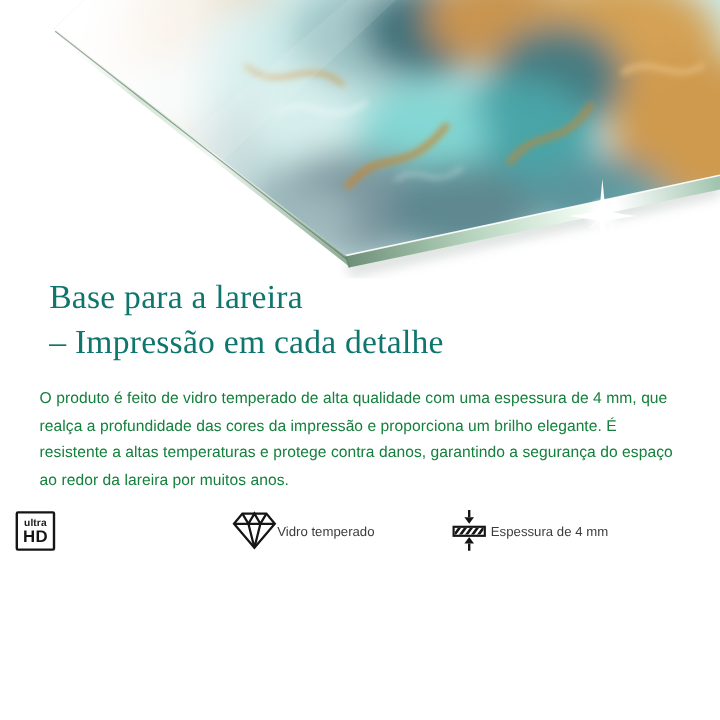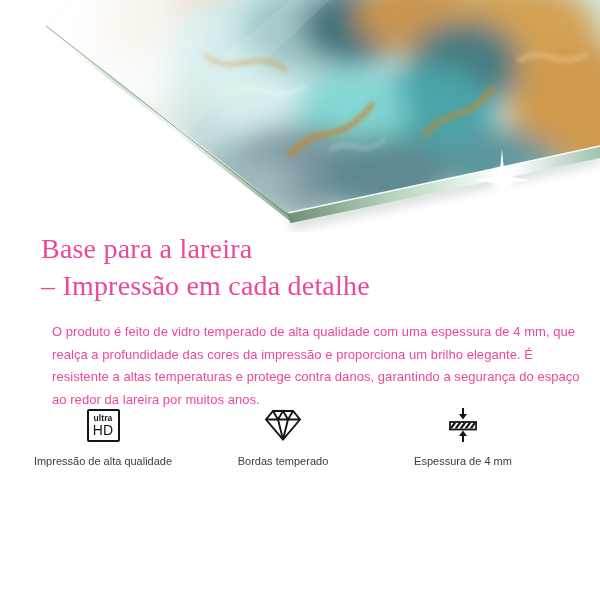--- a/index.html
+++ b/index.html
@@ -4,40 +4,40 @@
 <style>
   html,body { margin:0; padding:0; }
   body {
     width:600px; height:600px; background:#ffffff; position:relative; overflow:hidden;
     font-family:"Liberation Sans", sans-serif;
   }
   .hero { position:absolute; top:0; left:0; width:600px; height:232px; }
   .heading {
     position:absolute; left:41px; top:230px;
     font-family:"Liberation Serif", serif; font-weight:400;
-    font-size:28px; line-height:37px; color:#ec4899; letter-spacing:0.2px;
+    font-size:28px; line-height:37px; color:#0f766e; letter-spacing:0.2px;
   }
   .heading div { white-space:nowrap; }
   .desc {
-    position:absolute; left:52px; top:308px; width:536px;
-    font-size:13px; line-height:22.5px; color:#ec4899; letter-spacing:0.05px;
+    position:absolute; left:33px; top:308px; width:536px;
+    font-size:13px; line-height:22.5px; color:#15803d; letter-spacing:0.05px;
   }
   .features {
     position:absolute; left:13px; top:399px; width:540px;
     display:grid; grid-template-columns:repeat(3,180px); grid-auto-rows:86px;
   }
-  .cell { display:flex; flex-direction:column; align-items:center; }
+  .cell { display:flex; flex-direction:row; align-items:center; }
   .icon-box { height:52px; display:flex; align-items:center; justify-content:center; }
   .f-label { margin-top:4px; font-size:11px; color:#3c3c3c; text-align:center; }
   .uhd {
     width:29px; height:29px; border:2.5px solid #151515; border-radius:2px; background:#fff;
     display:flex; flex-direction:column; align-items:center; justify-content:center; color:#151515;
   }
   .uhd .t1 { font-size:8.5px; font-weight:700; line-height:9px; letter-spacing:0.1px; }
-  .uhd .t2 { font-size:14px; font-weight:400; line-height:14px; letter-spacing:0.2px; }
+  .uhd .t2 { font-size:14px; font-weight:700; line-height:14px; letter-spacing:0.2px; }
   svg .stroked { stroke:#151515; fill:none; }
 </style>
 </head>
 <body>
 
 <div class="hero">
   <svg width="600" height="232" viewBox="0 0 600 232">
     <defs>
       <clipPath id="panelClip">
           <path d="M70,0 L600,0 L600,146 L288,213 L45,24 Z"></path>
@@ -138,32 +138,31 @@
 <div class="features">
 
 
   <div class="cell">
     <div class="icon-box">
       <div class="uhd">
         <span class="t1">ultra</span>
         <span class="t2">HD</span>
       </div>
     </div>
-    <div class="f-label">Impressão de alta qualidade</div>
   </div>
 
 
   <div class="cell">
     <div class="icon-box">
       <svg width="38" height="34" viewBox="0 0 38 34">
         <path d="M9,3 H29 L36,11.5 L19,31.5 L2,11.5 Z" fill="#ffffff" stroke="#151515" stroke-width="1.9" stroke-linejoin="miter"></path>
         <path d="M9,3 L14,11.5 L19,3 L24,11.5 L29,3 M2,11.5 H36 M14,11.5 L19,31.5 L24,11.5" class="stroked" stroke-width="1.9"></path>
       </svg>
     </div>
-    <div class="f-label">Bordas temperado</div>
+    <div class="f-label">Vidro temperado</div>
   </div>
 
 
   <div class="cell">
     <div class="icon-box">
       <svg width="36" height="38" viewBox="0 0 36 38">
         <defs>
             <clipPath id="barClip">
               <rect x="6" y="17" width="24" height="5.5"></rect>
             </clipPath>

